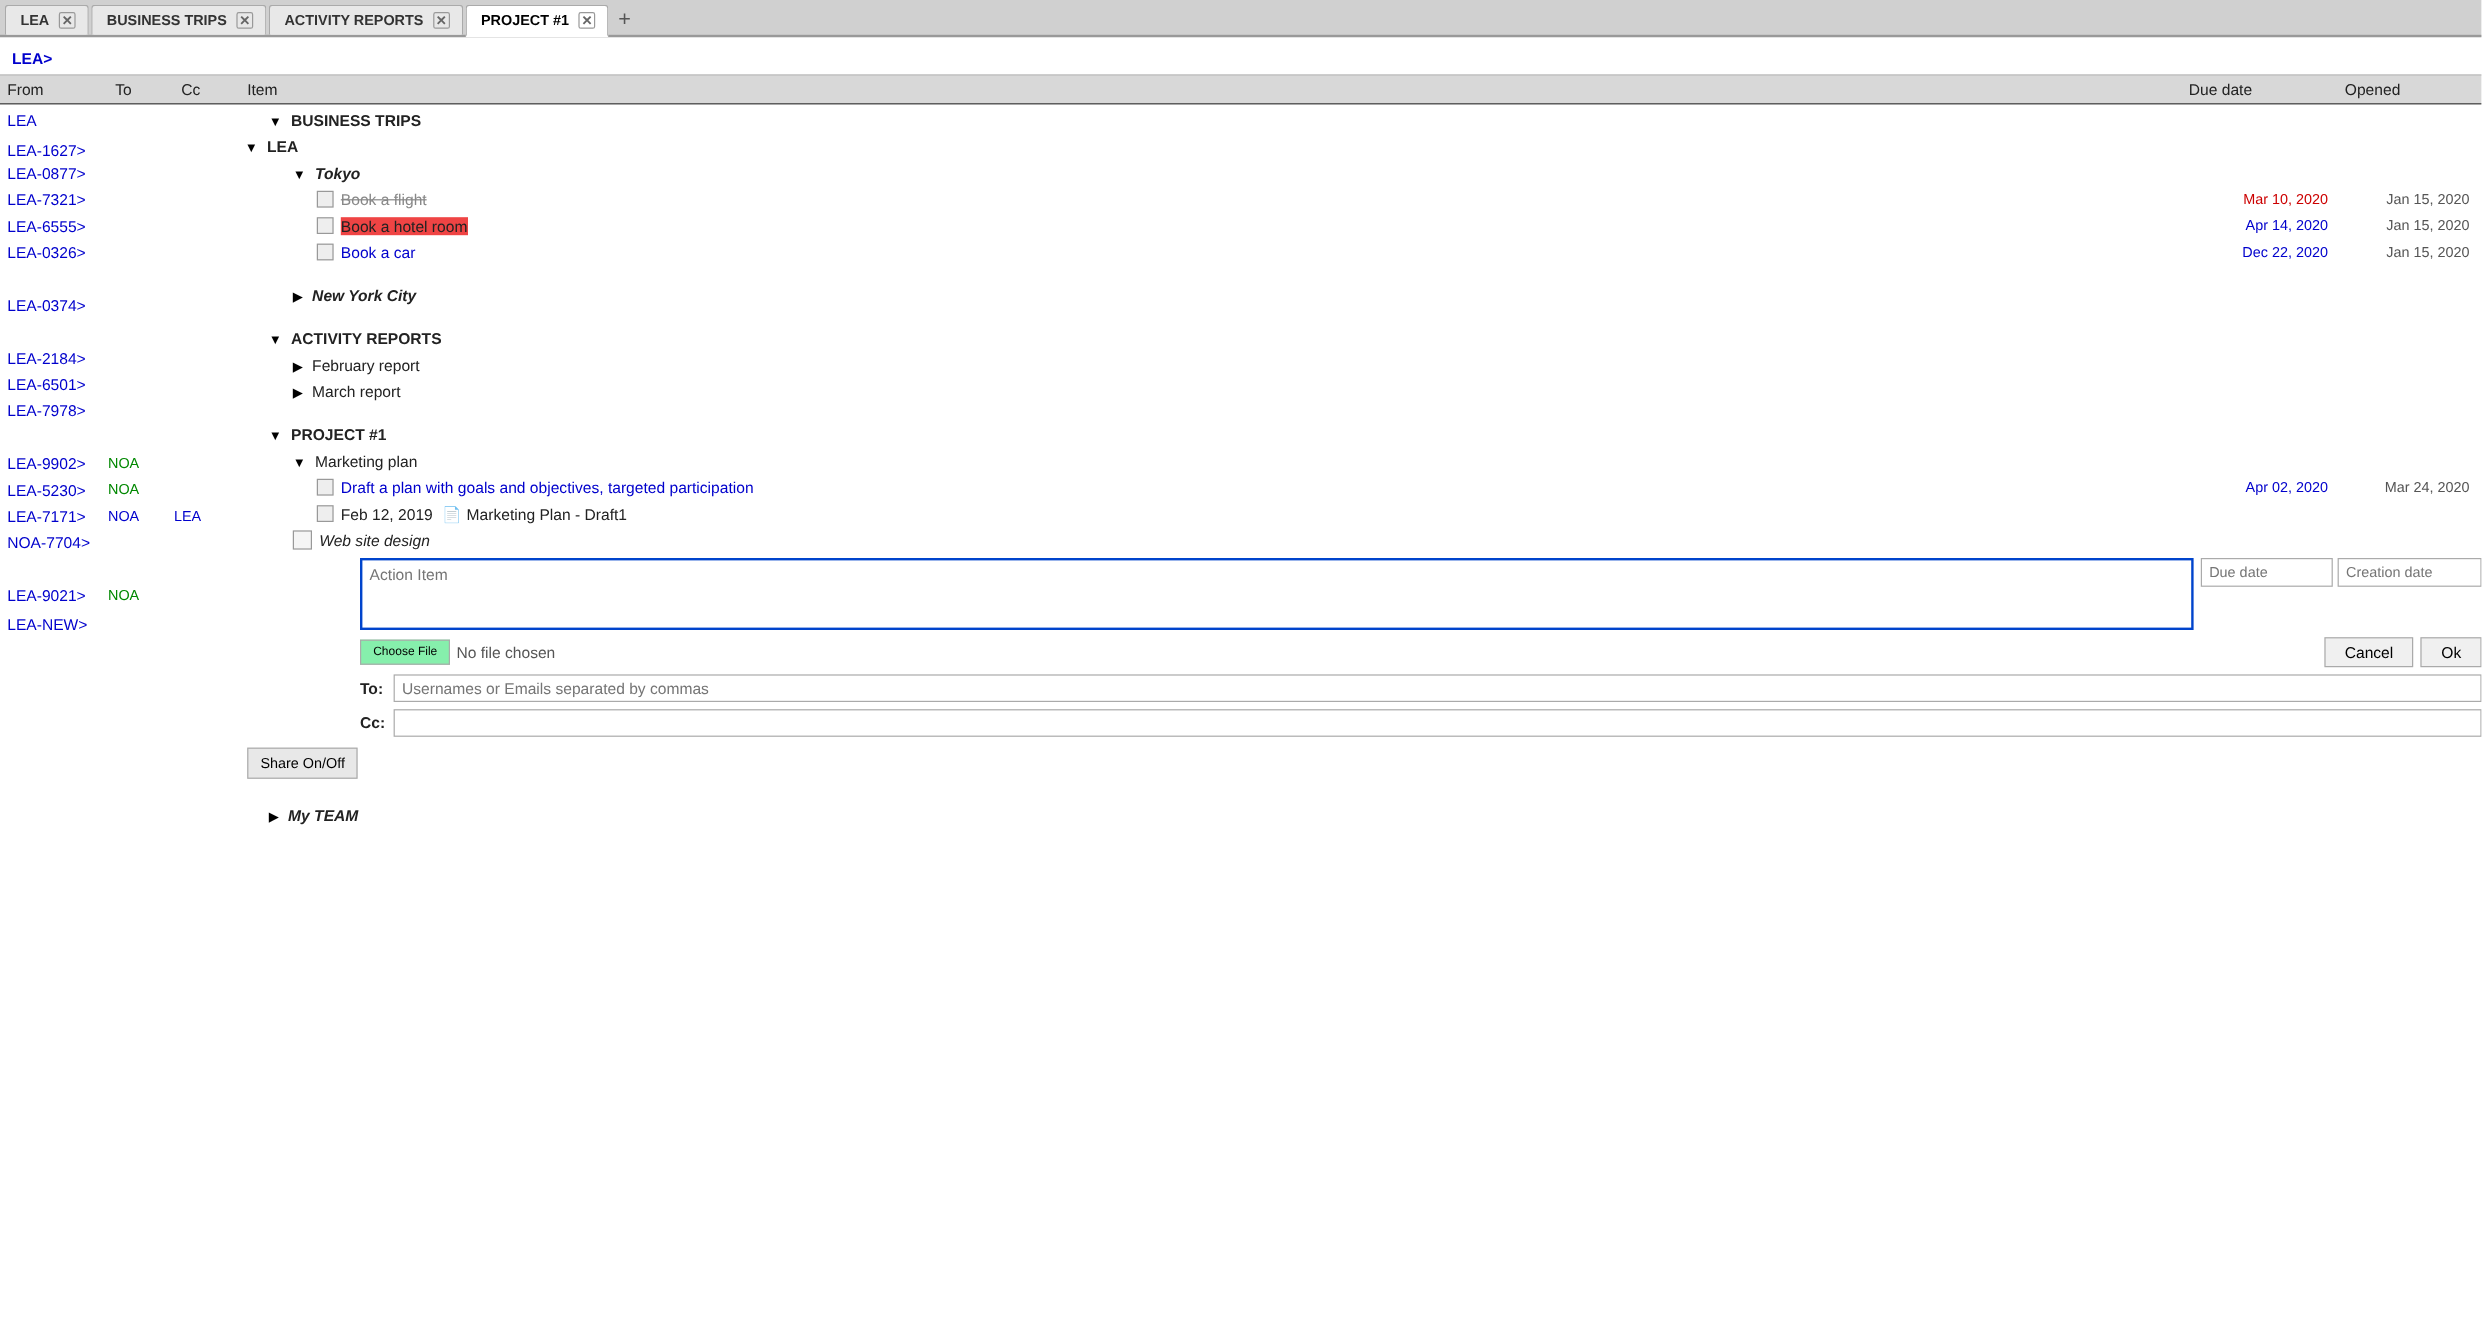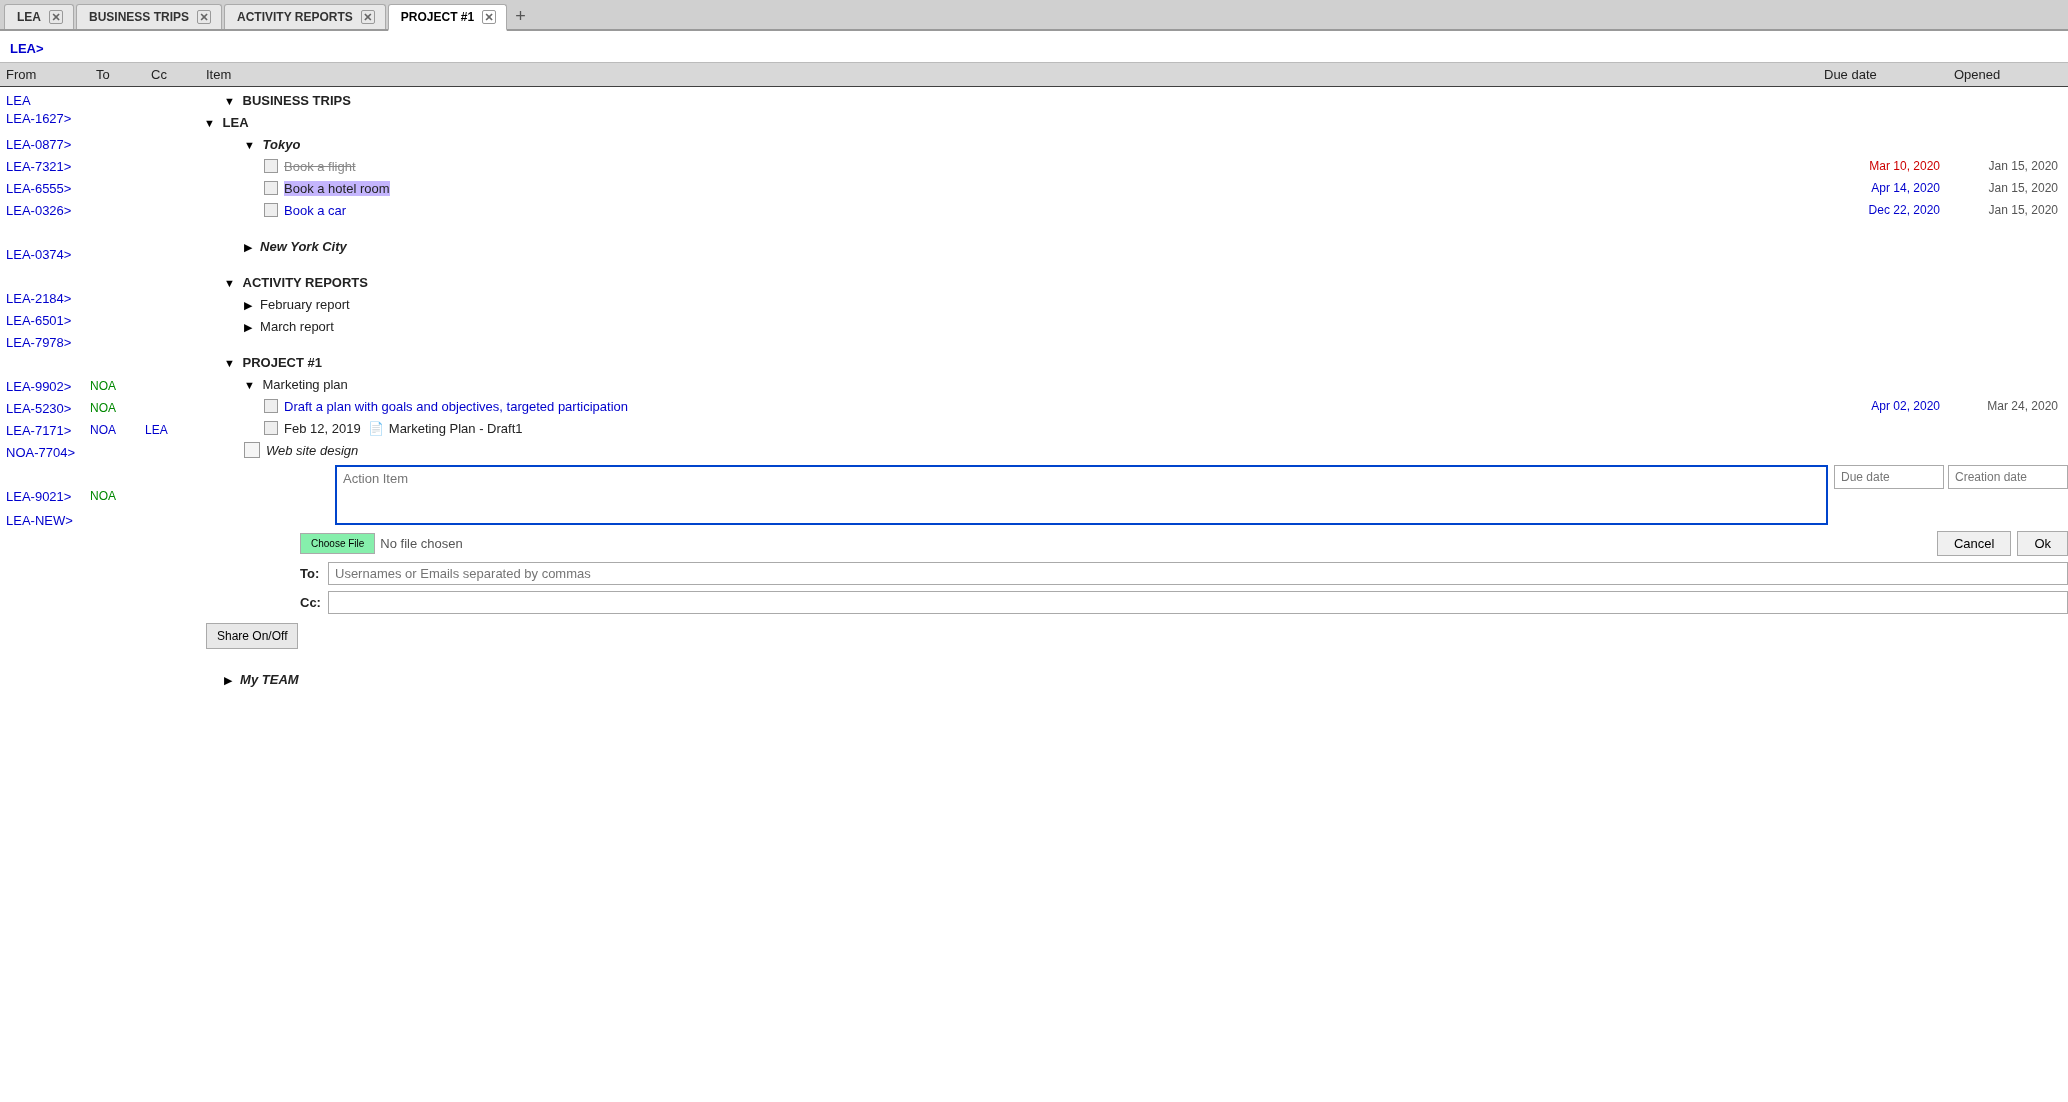--- a/index.html
+++ b/index.html
@@ -119,41 +119,40 @@
 
     .bold { font-weight: bold; }
     .bold-italic { font-weight: bold; font-style: italic; }
 
     .blue-link { color: #00c; cursor: pointer; }
     .green-text { color: #080; }
     .red-date { color: #c00; }
     .blue-date { color: #00c; }
 
     .strikethrough { text-decoration: line-through; color: #888; }
-    .highlight-yellow { background-color: #c4b5fd; }
+    .highlight-yellow { background-color: #ef4444; }
 
     .checkbox-placeholder {
       width: 14px;
       height: 14px;
       border: 1px solid #999;
       background: #eee;
       margin-right: 6px;
       flex-shrink: 0;
       display: inline-block;
     }
 
     
     .inline-form {
       margin: 2px 0;
     }
     .inline-form-row {
       display: flex;
       align-items: flex-start;
       padding: 2px 0;
-      gap: 35px;
     }
     .action-item-box {
       border: 2px solid #0044cc;
       padding: 4px 6px;
       min-height: 60px;
       width: 100%;
       resize: none;
       font-size: 13px;
       color: #999;
       outline: none;
@@ -286,21 +285,21 @@
     </div>
 
     <div style="display:flex;">
 
       <div style="width:90px; flex-shrink:0; padding-top:2px;">
 
         <div style="height:22px; display:flex; align-items:center; padding-left:6px;">
           <span class="blue-link">LEA</span>
         </div>
 
-        <div style="height:22px; display:flex; align-items:flex-start; padding-left:6px;">
+        <div style="height:22px; display:flex; align-items:flex-end; padding-left:6px;">
           <span class="blue-link">LEA-1627&gt;</span>
         </div>
 
         <div style="height:22px; display:flex; align-items:center; padding-left:6px;">
           <span class="blue-link">LEA-0877&gt;</span>
         </div>
 
         <div style="height:22px; display:flex; align-items:center; padding-left:6px;">
           <span class="blue-link">LEA-7321&gt;</span>
         </div>

